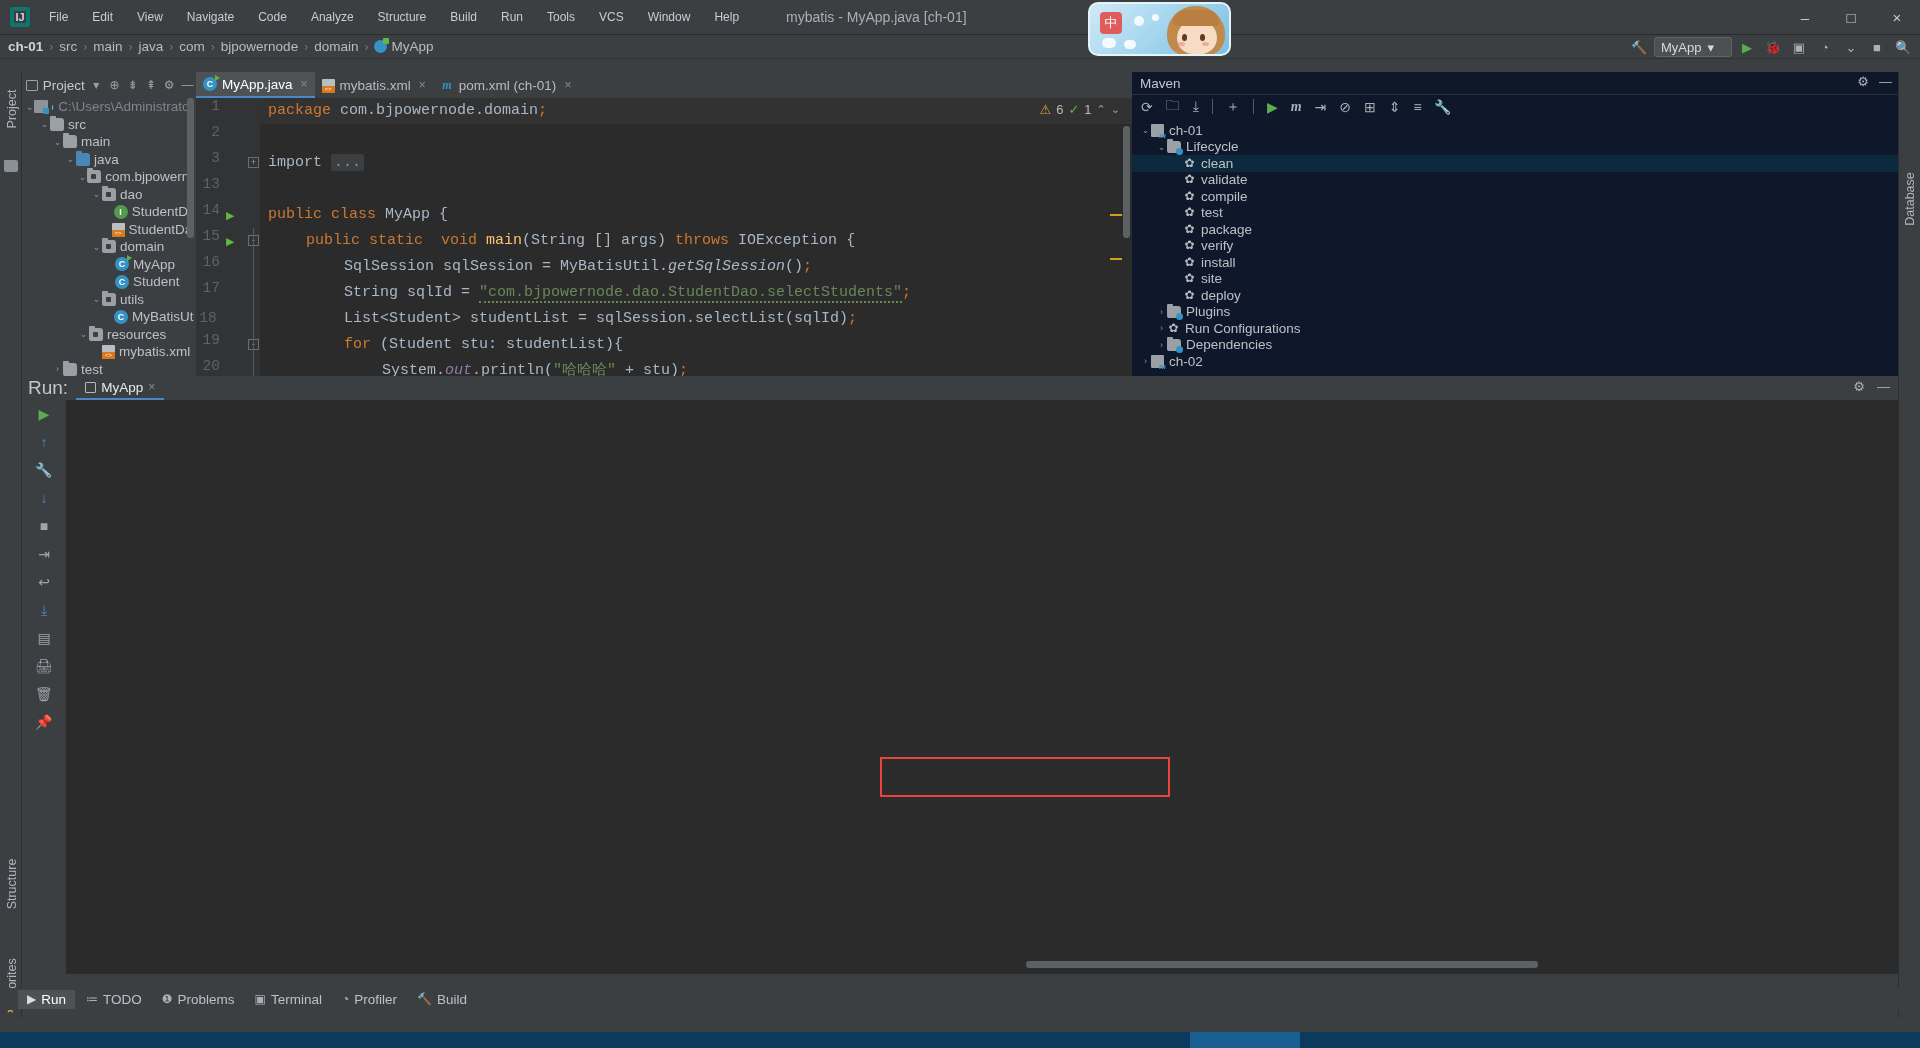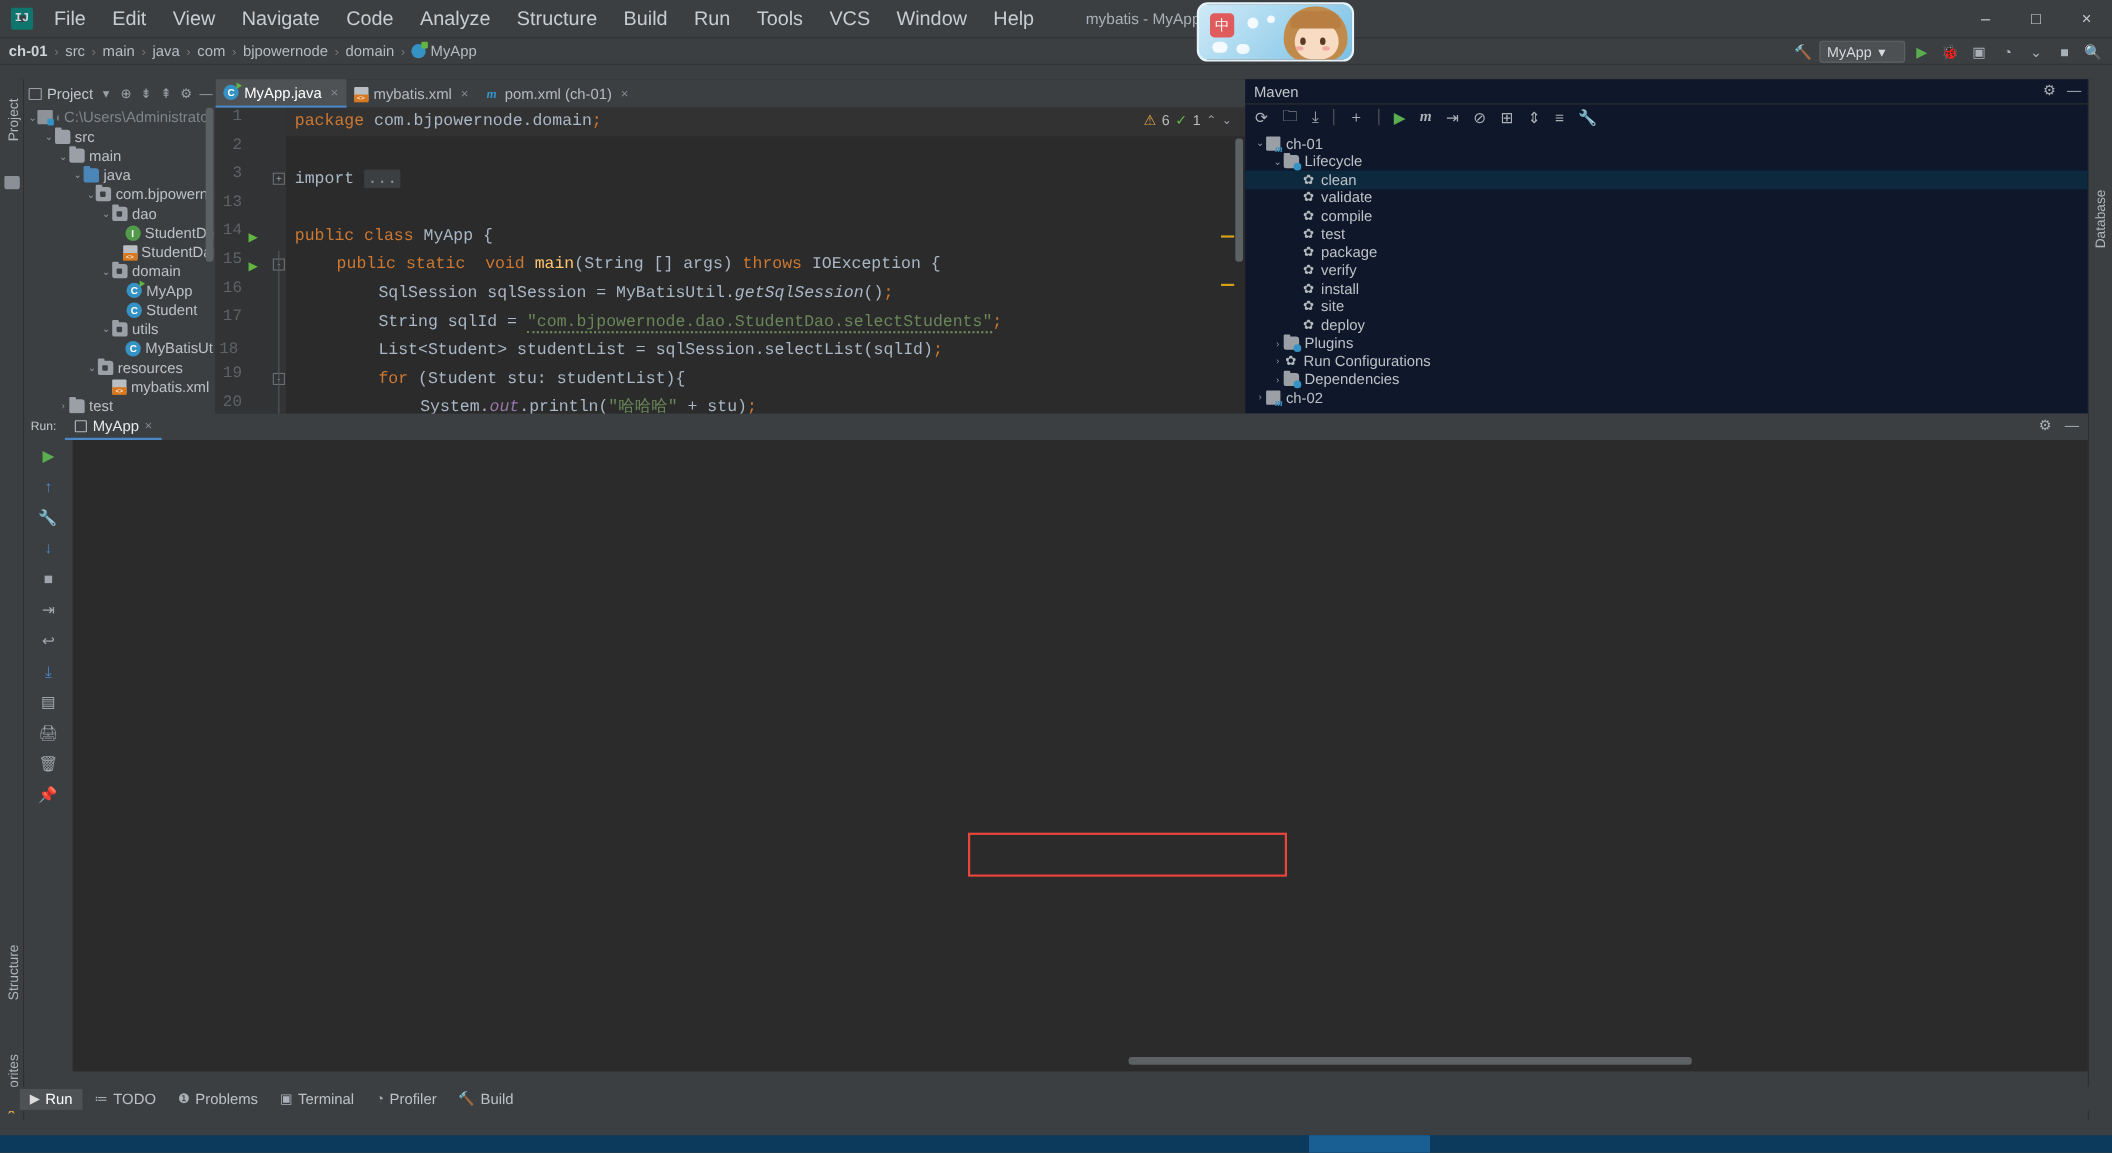--- a/index.html
+++ b/index.html
@@ -12,27 +12,27 @@
     -webkit-font-smoothing:antialiased;
   }
   .app{ position:relative; width:1920px; height:1048px; }
 
   
   .titlebar{
     height:35px; background:#3c3f41; display:flex; align-items:center;
     border-bottom:1px solid #2b2b2b; position:relative;
   }
   .ij-logo{
-    width:20px;height:20px;margin:0 8px 0 10px;border:7px solid #0f766e;border-radius:2px;
+    width:20px;height:20px;margin:0 8px 0 10px;border:4px solid #0f766e;border-radius:2px;
     display:flex;align-items:center;justify-content:center;font-size:11px;font-weight:bold;color:#cfd6dd;
-    font-family:Liberation Mono, monospace;
+    font-family:Liberation Sans, sans-serif;
   }
   .menu{ display:flex; align-items:center; gap:2px; }
   .menu-item{
-    padding:4px 11px; font-size:18px; color:#c8cdd2; white-space:nowrap; cursor:default;
+    padding:4px 11px; font-size:12px; color:#c8cdd2; white-space:nowrap; cursor:default;
   }
   .title-text{ margin-left:36px; font-size:14px; color:#a9b0b6; white-space:nowrap; }
   .win-controls{ position:absolute; right:0; top:0; height:35px; display:flex; align-items:center; }
   .win-btn{ width:46px;height:35px;display:flex;align-items:center;justify-content:center;color:#c8cdd2;font-size:15px; }
 
   
   .avatar-overlay{
     position:absolute; left:1088px; top:2px; width:143px; height:54px;
     border-radius:10px; overflow:hidden; z-index:60;
     background:linear-gradient(135deg,#cfe9f7 0%,#a8d8ef 45%,#7cc0e4 100%);
@@ -176,21 +176,21 @@
   .gear{ width:13px;height:13px;margin-right:5px;color:#b6bbbf;font-size:12px;line-height:13px;text-align:center;flex:none; }
   .mfolder{ width:14px;height:12px;margin-right:5px;background:#9aa0a6;border-radius:1px 3px 2px 2px;position:relative;flex:none; }
   .mfolder::before{ content:"";position:absolute;left:0;top:-2px;width:6px;height:3px;background:#9aa0a6;border-radius:1px; }
   .mfolder::after{ content:"";position:absolute;right:-2px;bottom:-2px;width:7px;height:7px;background:#3592c4;border-radius:50%; }
   .mmod{ width:13px;height:13px;margin-right:5px;background:#9aa0a6;border-radius:1px;position:relative;flex:none; }
   .mmod::after{ content:"m";position:absolute;right:-2px;bottom:-3px;color:#3592c4;font-size:9px;font-style:italic;font-weight:bold;font-family:"Liberation Serif",serif; }
 
   
   .run-panel{ position:absolute; left:22px; top:304px; width:1876px; height:598px; background:#3c3f41; }
   .run-head{ height:24px; display:flex; align-items:center; gap:8px; padding-left:6px; position:relative; }
-  .run-label{ font-size:11px; color:#c2c7cb; }
+  .run-label{ font-size:19px; color:#c2c7cb; }
   .run-tab{ display:flex;align-items:center;gap:5px; height:24px; padding:0 9px; font-size:13.5px; color:#e6eaed;
             border-bottom:2px solid #4a88c7; }
   .run-tab .sq{ width:11px;height:11px;border:1.6px solid #b4b9bd;border-radius:1px; }
   .run-tab .x{ color:#868c92; font-size:12px; }
   .run-head-right{ position:absolute; right:8px; top:3px; display:flex; gap:12px; color:#a9b0b6; font-size:13px; }
 
   .run-toolbar{ position:absolute; left:0; top:24px; width:44px; height:574px; }
   .rt-ico{ width:44px; height:28px; display:flex; align-items:center; justify-content:center; color:#9fa5ab; font-size:14px; }
   .rt-ico.green{ color:#5bae4f; }
   .rt-ico.blue{ color:#4a88c7; }

